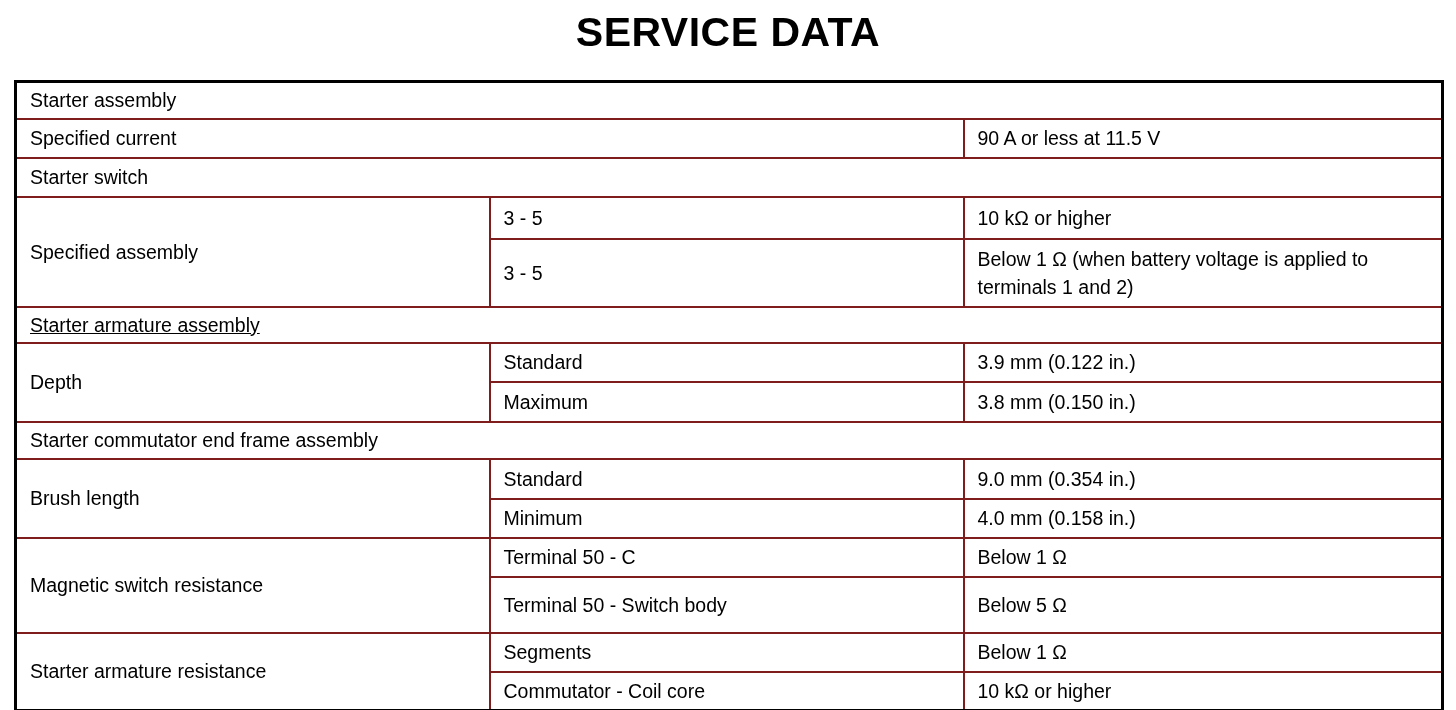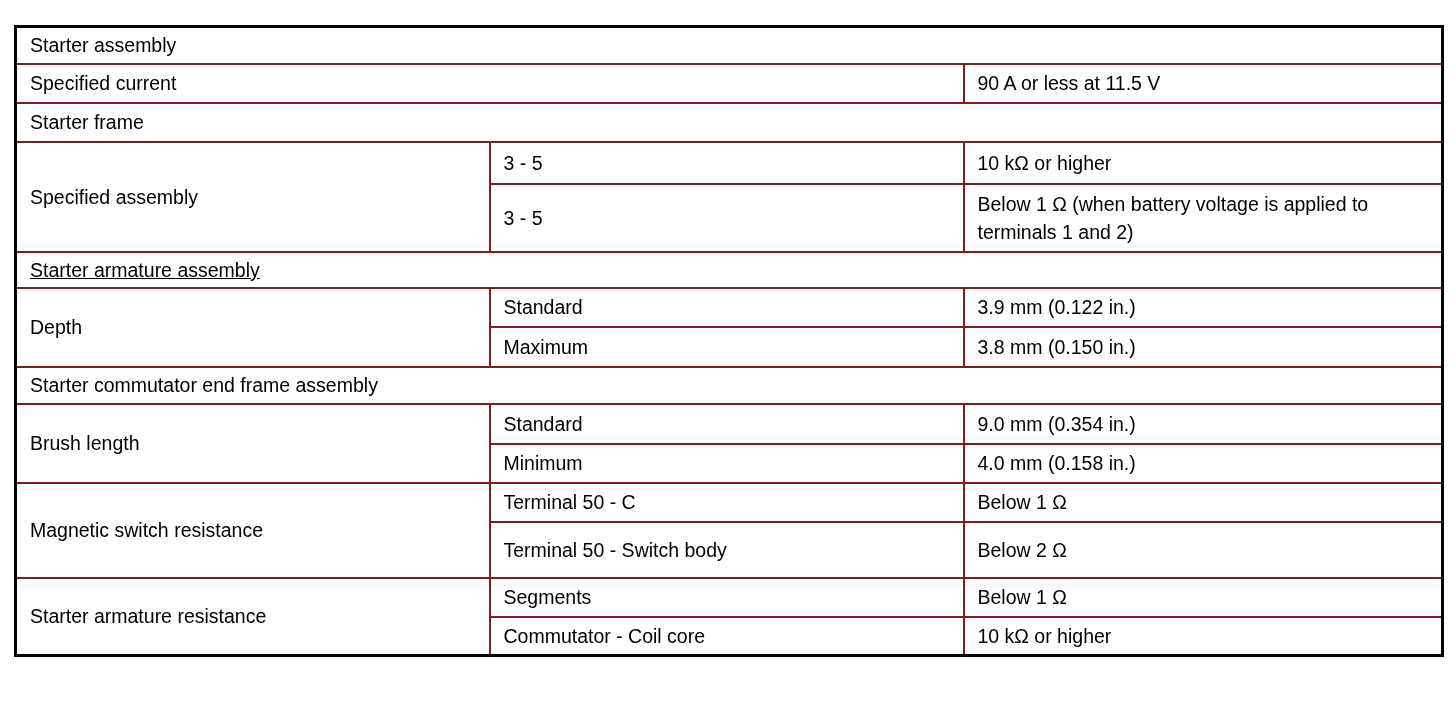--- a/index.html
+++ b/index.html
@@ -46,40 +46,41 @@
   tr.h38 { height: 56px; margin-top: 40px; }
   tr.h39 { height: 39px; }
   tr.h40 { height: 40px; }
   tr.h42 { height: 42px; }
   tr.h68 { height: 68px; }
 </style>
 </head>
 <body>
 
 <main>
+  <h1 class="page-title">SERVICE DATA</h1>
 
   <table class="service-table">
     <colgroup>
       <col class="c1">
         <col class="c2">
         <col class="c3">
     </colgroup>
     <tbody>
 
       <tr class="h37">
         <td colspan="3">Starter assembly</td>
       </tr>
 
       <tr class="h39">
         <td colspan="2">Specified current</td>
         <td>90 A or less at 11.5 V</td>
       </tr>
 
       <tr class="h39">
-        <td colspan="3">Starter frame</td>
+        <td colspan="3">Starter switch</td>
       </tr>
 
       <tr class="h42">
         <td rowspan="2">Specified assembly</td>
         <td>3 - 5</td>
         <td>10 kΩ or higher</td>
       </tr>
       <tr class="h68">
         <td>3 - 5</td>
         <td>Below 1 Ω (when battery voltage is applied to terminals 1 and 2)</td>
@@ -113,21 +114,21 @@
         <td>4.0 mm (0.158 in.)</td>
       </tr>
 
       <tr class="h39">
         <td rowspan="2">Magnetic switch resistance</td>
         <td>Terminal 50 - C</td>
         <td>Below 1 Ω</td>
       </tr>
       <tr class="h38">
         <td>Terminal 50 - Switch body</td>
-        <td>Below 2 Ω</td>
+        <td>Below 5 Ω</td>
       </tr>
 
       <tr class="h39">
         <td rowspan="2">Starter armature resistance</td>
         <td>Segments</td>
         <td>Below 1 Ω</td>
       </tr>
       <tr class="h39">
         <td>Commutator - Coil core</td>
         <td>10 kΩ or higher</td>

